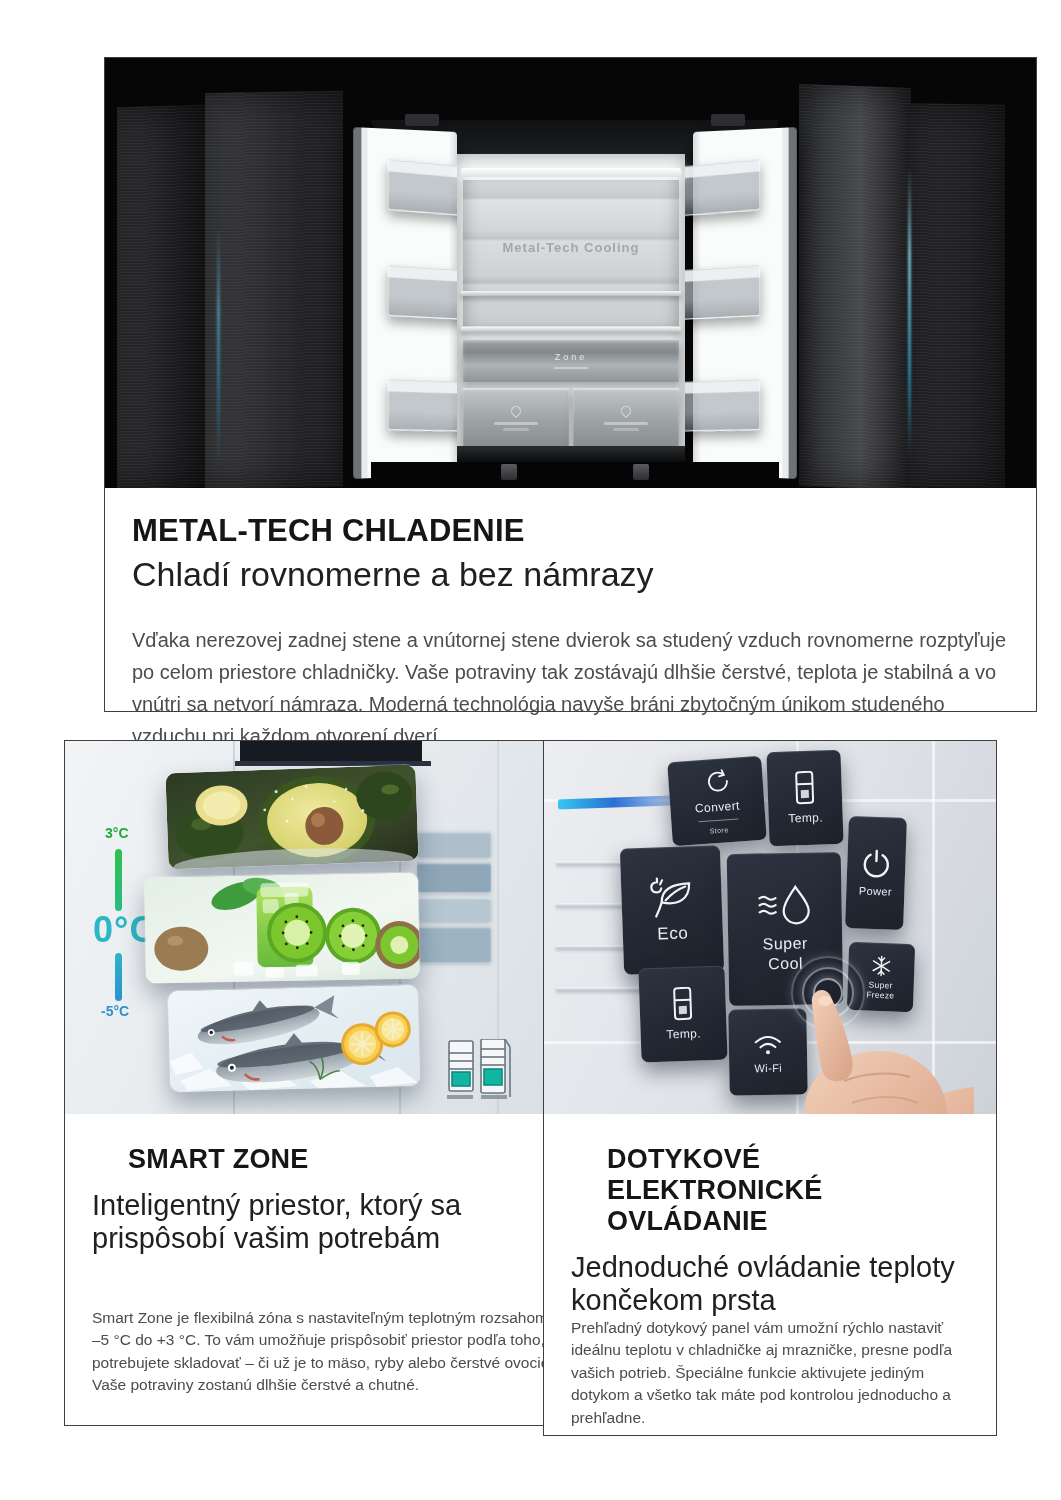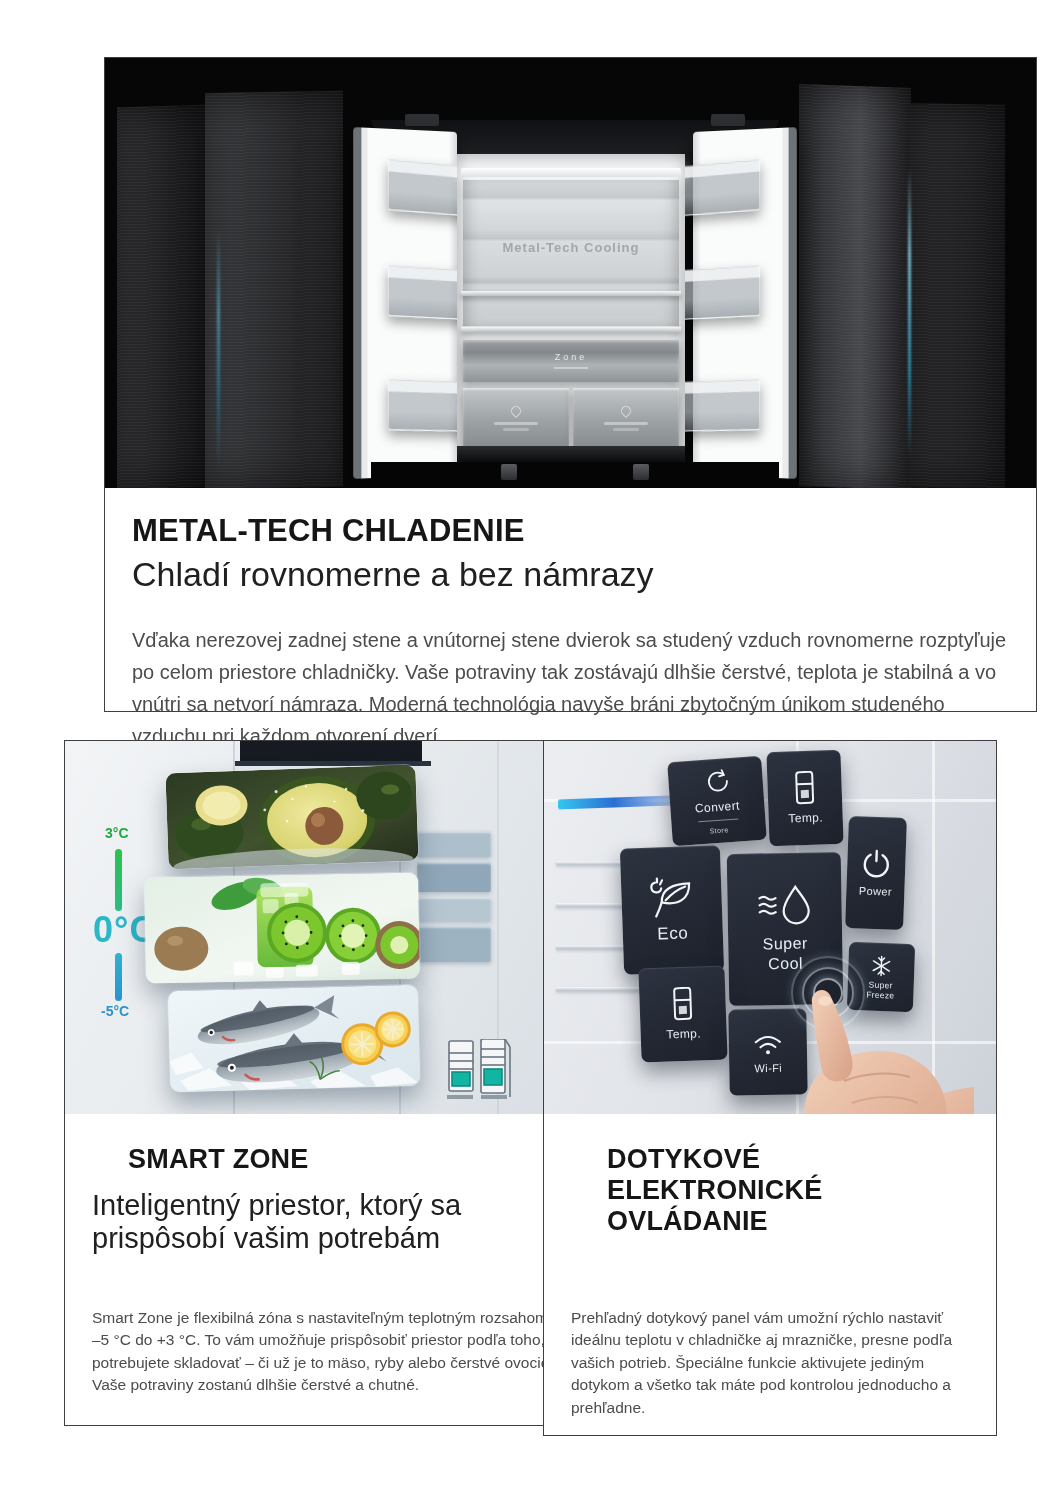--- a/index.html
+++ b/index.html
@@ -581,18 +581,19 @@
           <path d="M120 104 C140 96 166 94 186 100" stroke="#c08b6e" stroke-width="2" fill="none" opacity=".6"></path>
           <path d="M128 126 C150 118 176 118 194 126" stroke="#c08b6e" stroke-width="2" fill="none" opacity=".45"></path>
           <ellipse cx="101" cy="24" rx="7" ry="5" fill="#f8e0ce" opacity=".8"></ellipse>
         </svg>
       </div>
     </div>
 
     <div class="card-text">
       <div class="card-head">
         <h2 class="h2">DOTYKOVÉ ELEKTRONICKÉ OVLÁDANIE</h2>
+        <div class="card-sub">Jednoduché ovládanie teploty končekom prsta</div>
       </div>
       <p class="card-body">Prehľadný dotykový panel vám umožní rýchlo nastaviť ideálnu teplotu v chladničke aj mrazničke, presne podľa vašich potrieb. Špeciálne funkcie aktivujete jediným dotykom a všetko tak máte pod kontrolou jednoducho a prehľadne.</p>
     </div>
   </section>
 
 </div>
 
 </body></html>

